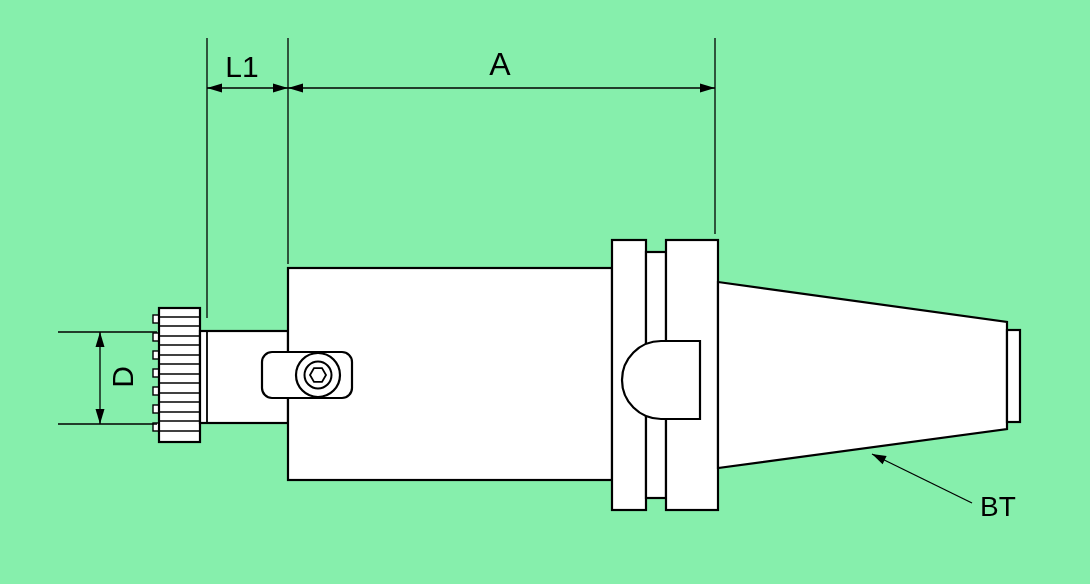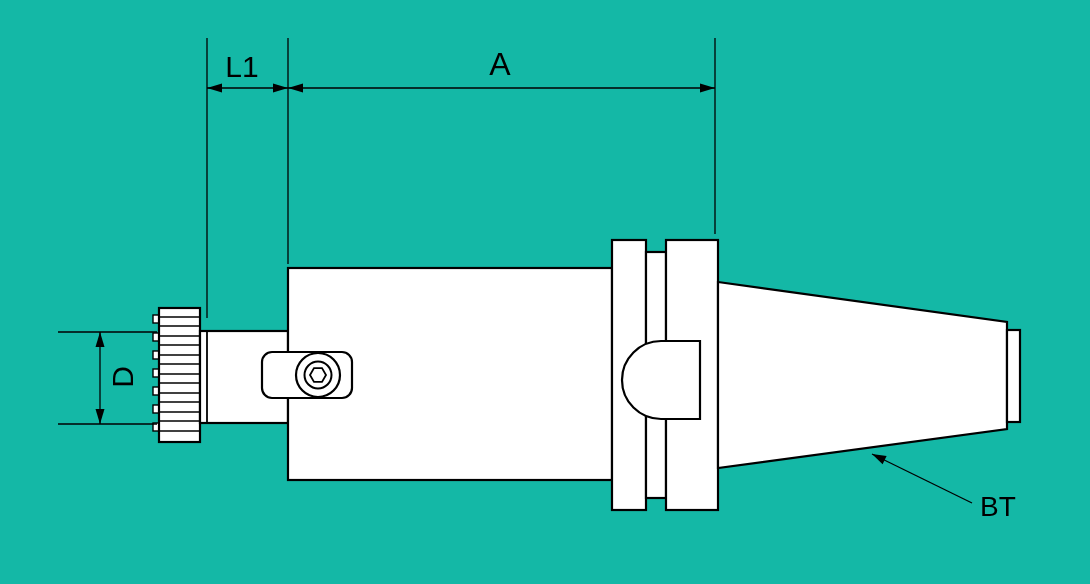--- a/index.html
+++ b/index.html
@@ -5,21 +5,21 @@
     html, body {
       margin: 0;
       padding: 0;
       background: #ffffff;
       font-family: "Liberation Sans", sans-serif;
     }
     #canvas {
       position: relative;
       width: 1090px;
       height: 584px;
-      background: #14b8a6;
+      background: #86efac;
       overflow: hidden;
     }
     svg text {
       font-family: "Liberation Sans", sans-serif;
       fill: #000000;
     }
   </style>
 </head>
 <body>
 

